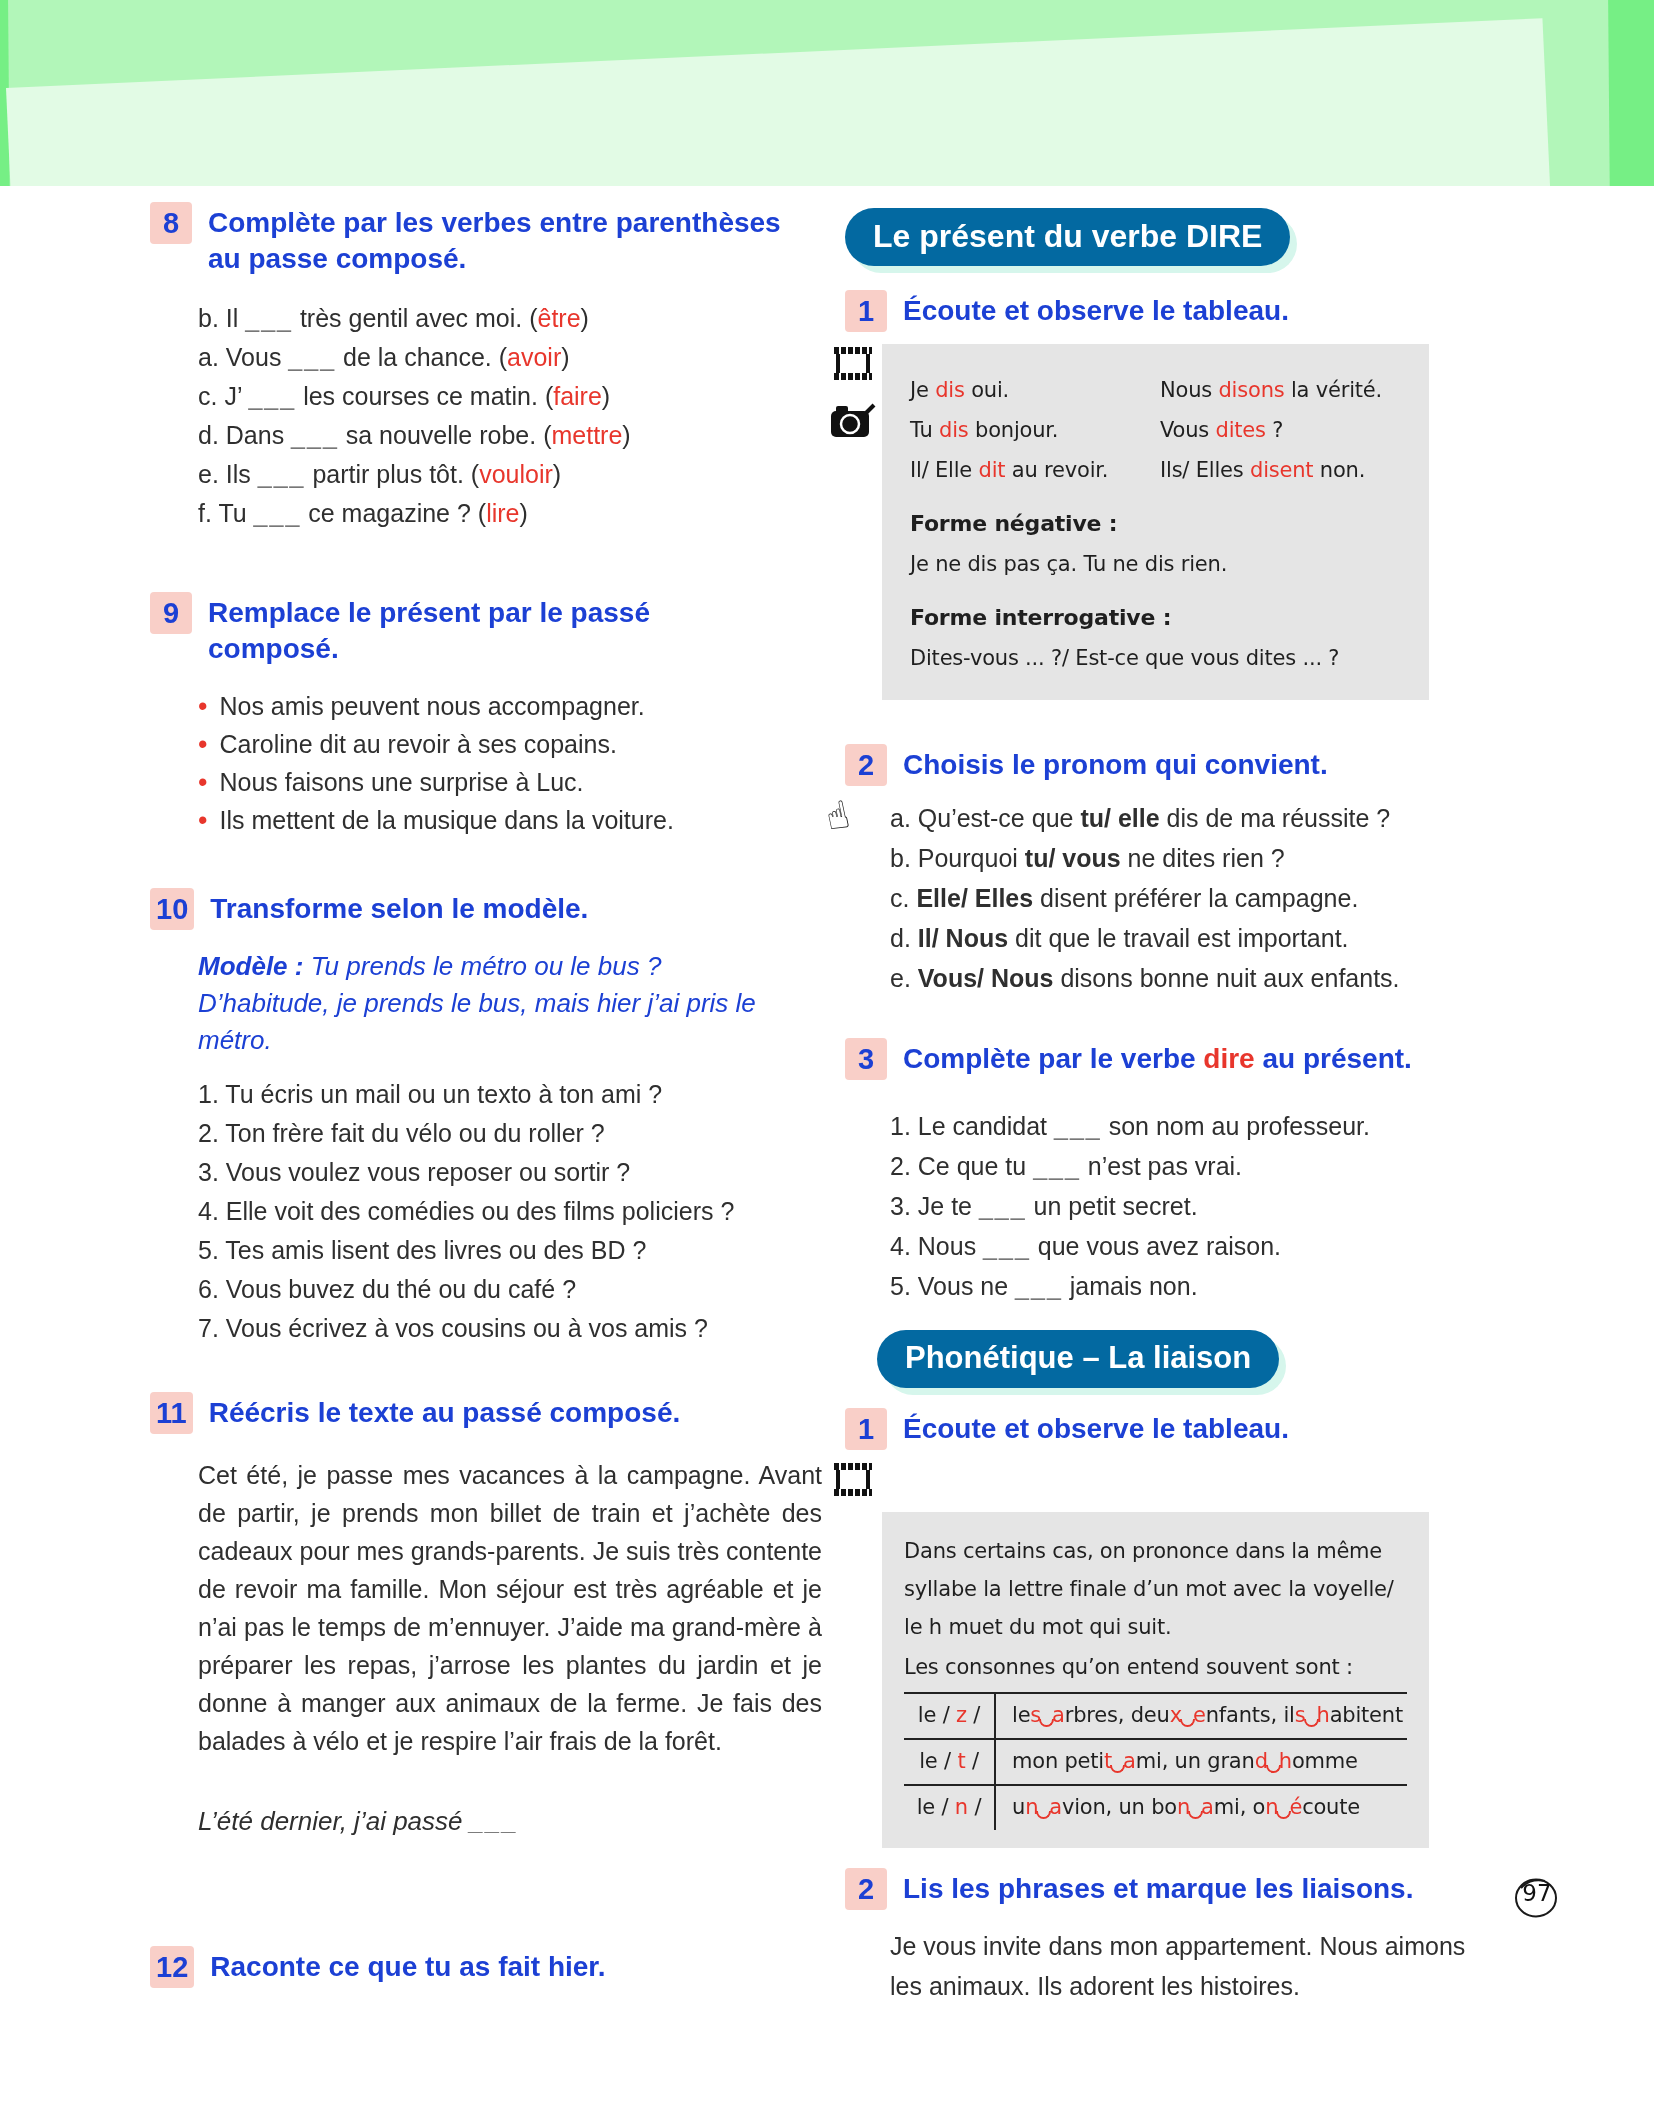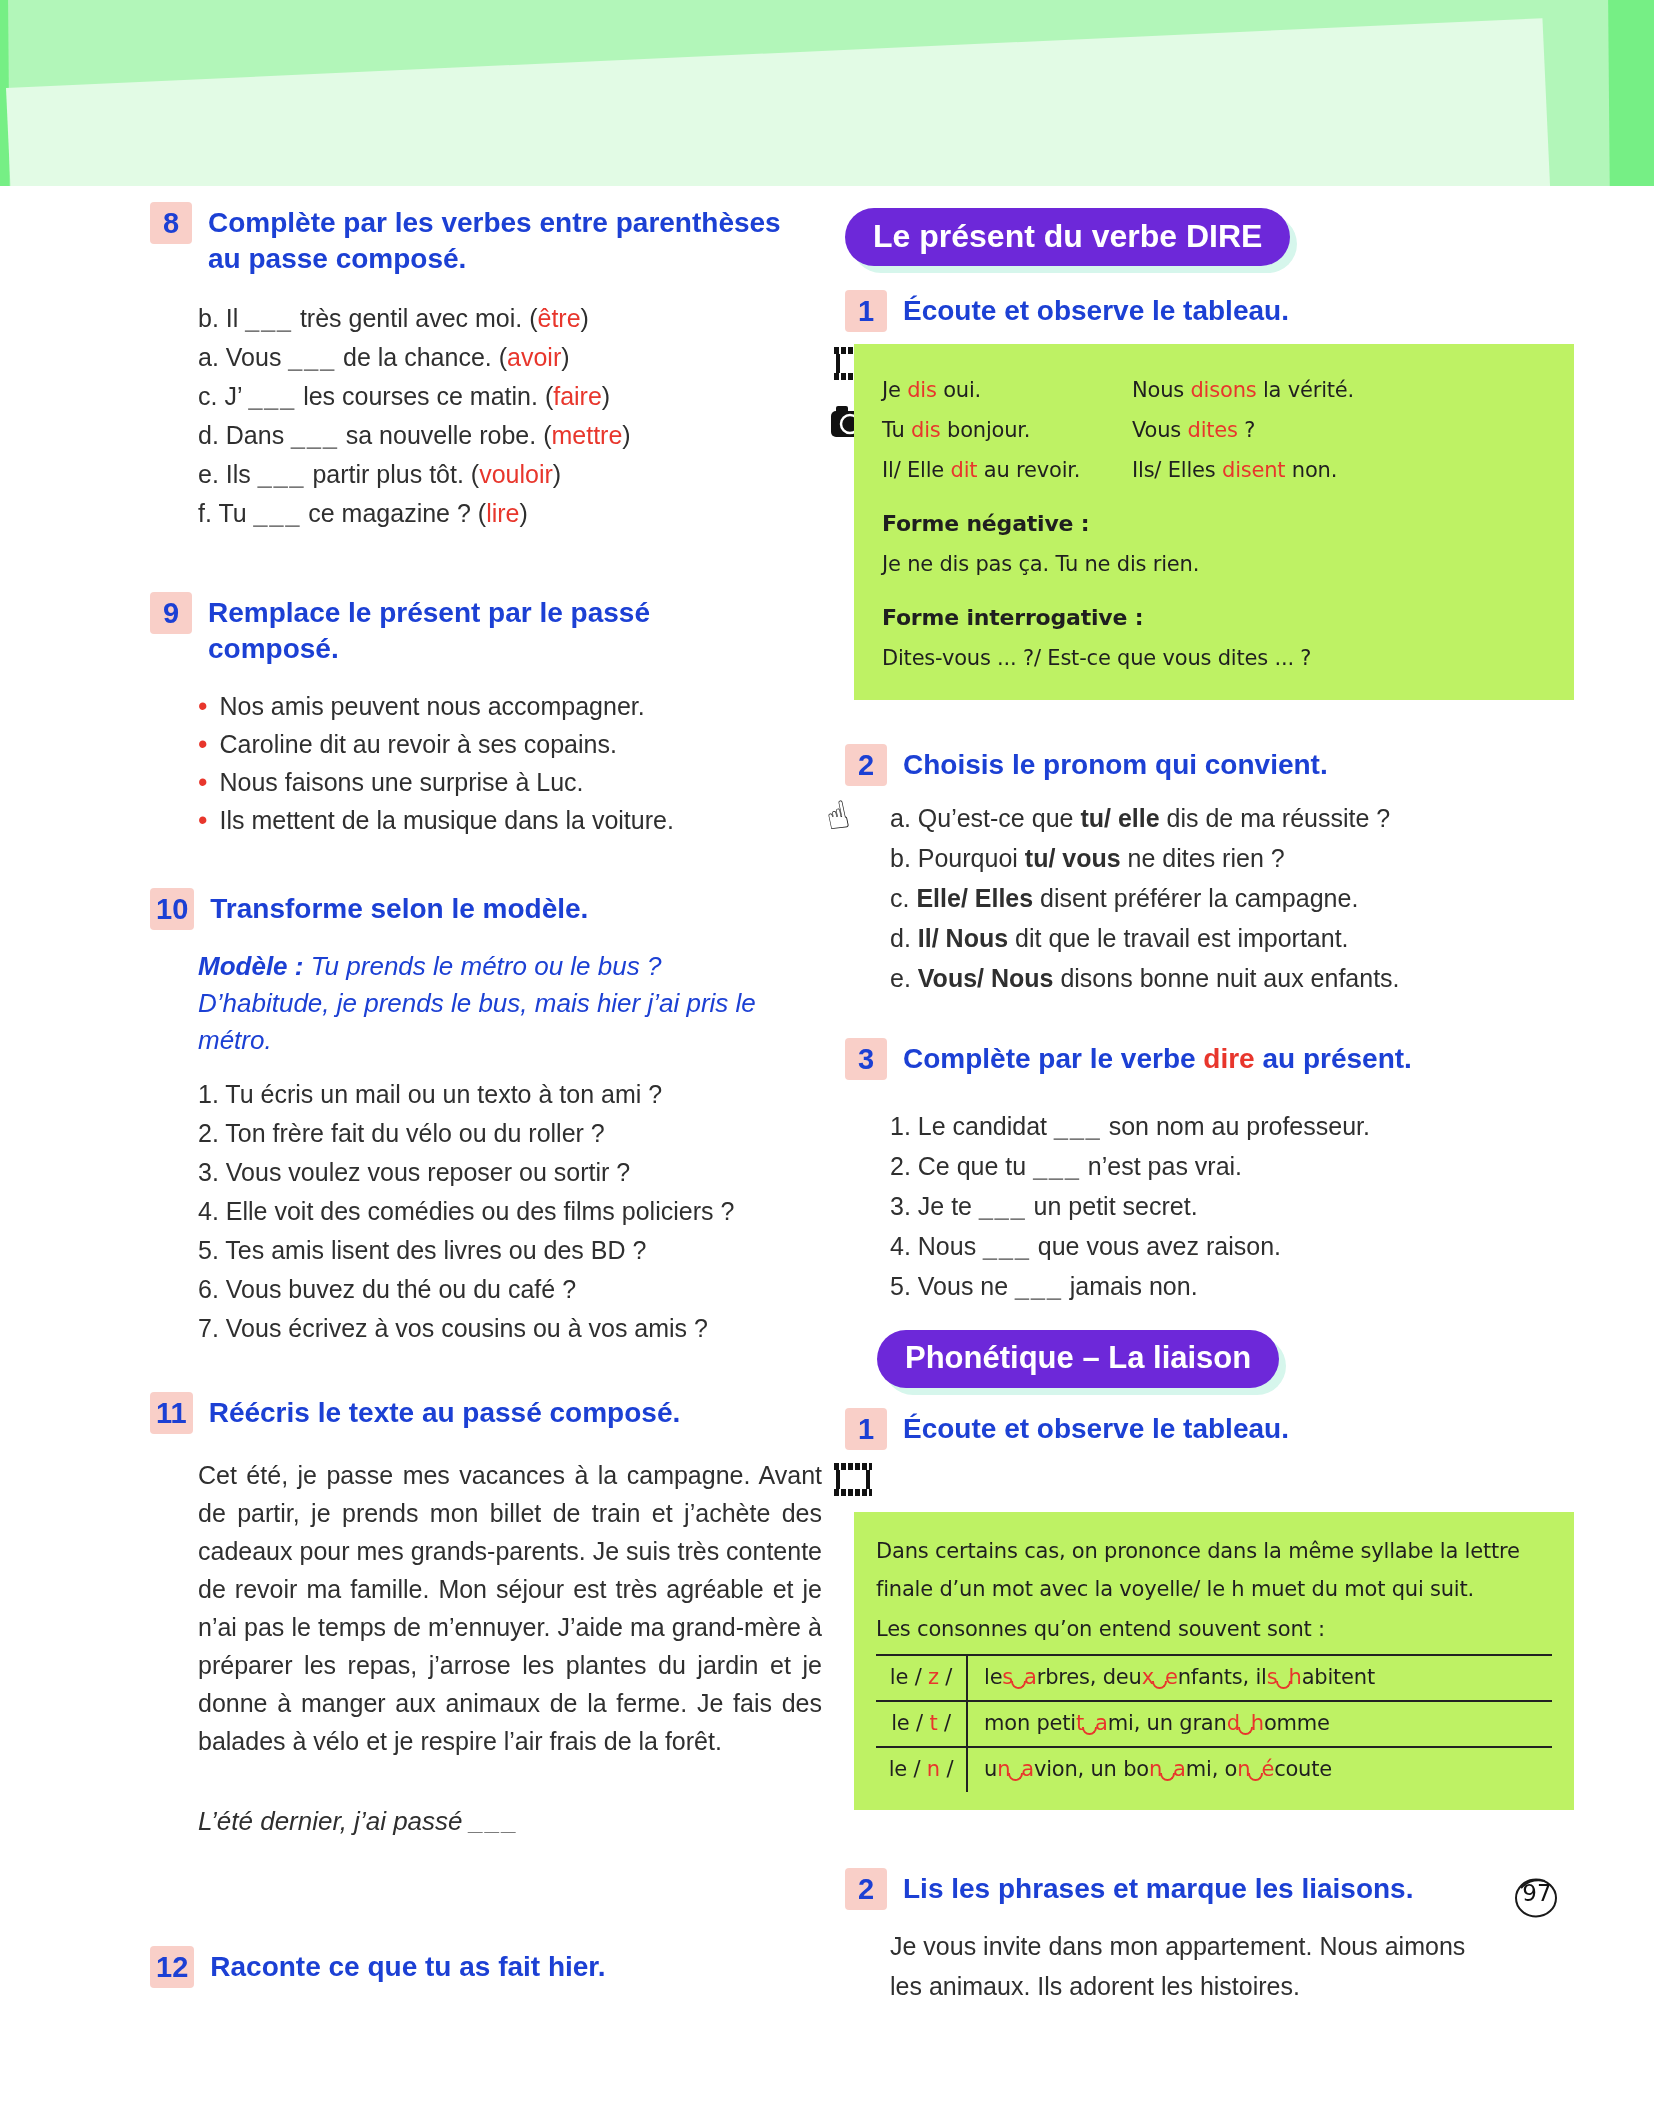--- a/index.html
+++ b/index.html
@@ -31,24 +31,24 @@
   .para{margin-top:22px;margin-left:48px;width:624px;font-size:25px;line-height:38px;text-align:justify;}
   .cue{margin-top:46px;margin-left:48px;font-size:26px;font-style:italic;}
   
   .sg-n{}
   .sg-r{color:#e8362c;}
   .sg-b{font-weight:bold;}
   .sg-u{color:#777777;letter-spacing:2px;}
   .sg-arc{display:inline-block;width:11px;height:6px;border:2px solid #e8362c;border-top:none;
           border-radius:0 0 10px 10px;margin:0 -2px;vertical-align:-5px;}
   
-  .pill{position:relative;display:inline-block;background:#6d28d9;color:#ffffff;font-weight:bold;
+  .pill{position:relative;display:inline-block;background:#0369a1;color:#ffffff;font-weight:bold;
         font-size:32px;line-height:34px;padding:11px 28px 13px;border-radius:32px;
         box-shadow:7px 7px 0 #d6f6ec;}
-  .ybox{margin-left:24px;width:720px;box-sizing:border-box;background:#bef264;
+  .ybox{margin-left:52px;width:547px;box-sizing:border-box;background:#e5e5e5;
         font-family:"DejaVu Sans",sans-serif;font-size:21px;letter-spacing:-0.2px;color:#1f1f1f;}
   .ybox1{padding:26px 28px 22px;}
   .ybox2{padding:20px 22px 18px;}
   .conj{display:flex;}
   .conj .c-left{width:250px;flex:none;}
   .conj .c-right{flex:1;}
   .conj div{line-height:40px;white-space:nowrap;}
   .f-label{font-weight:bold;line-height:40px;margin-top:14px;font-size:22px;}
   .f-line{line-height:40px;}
   .intro{line-height:38px;}

